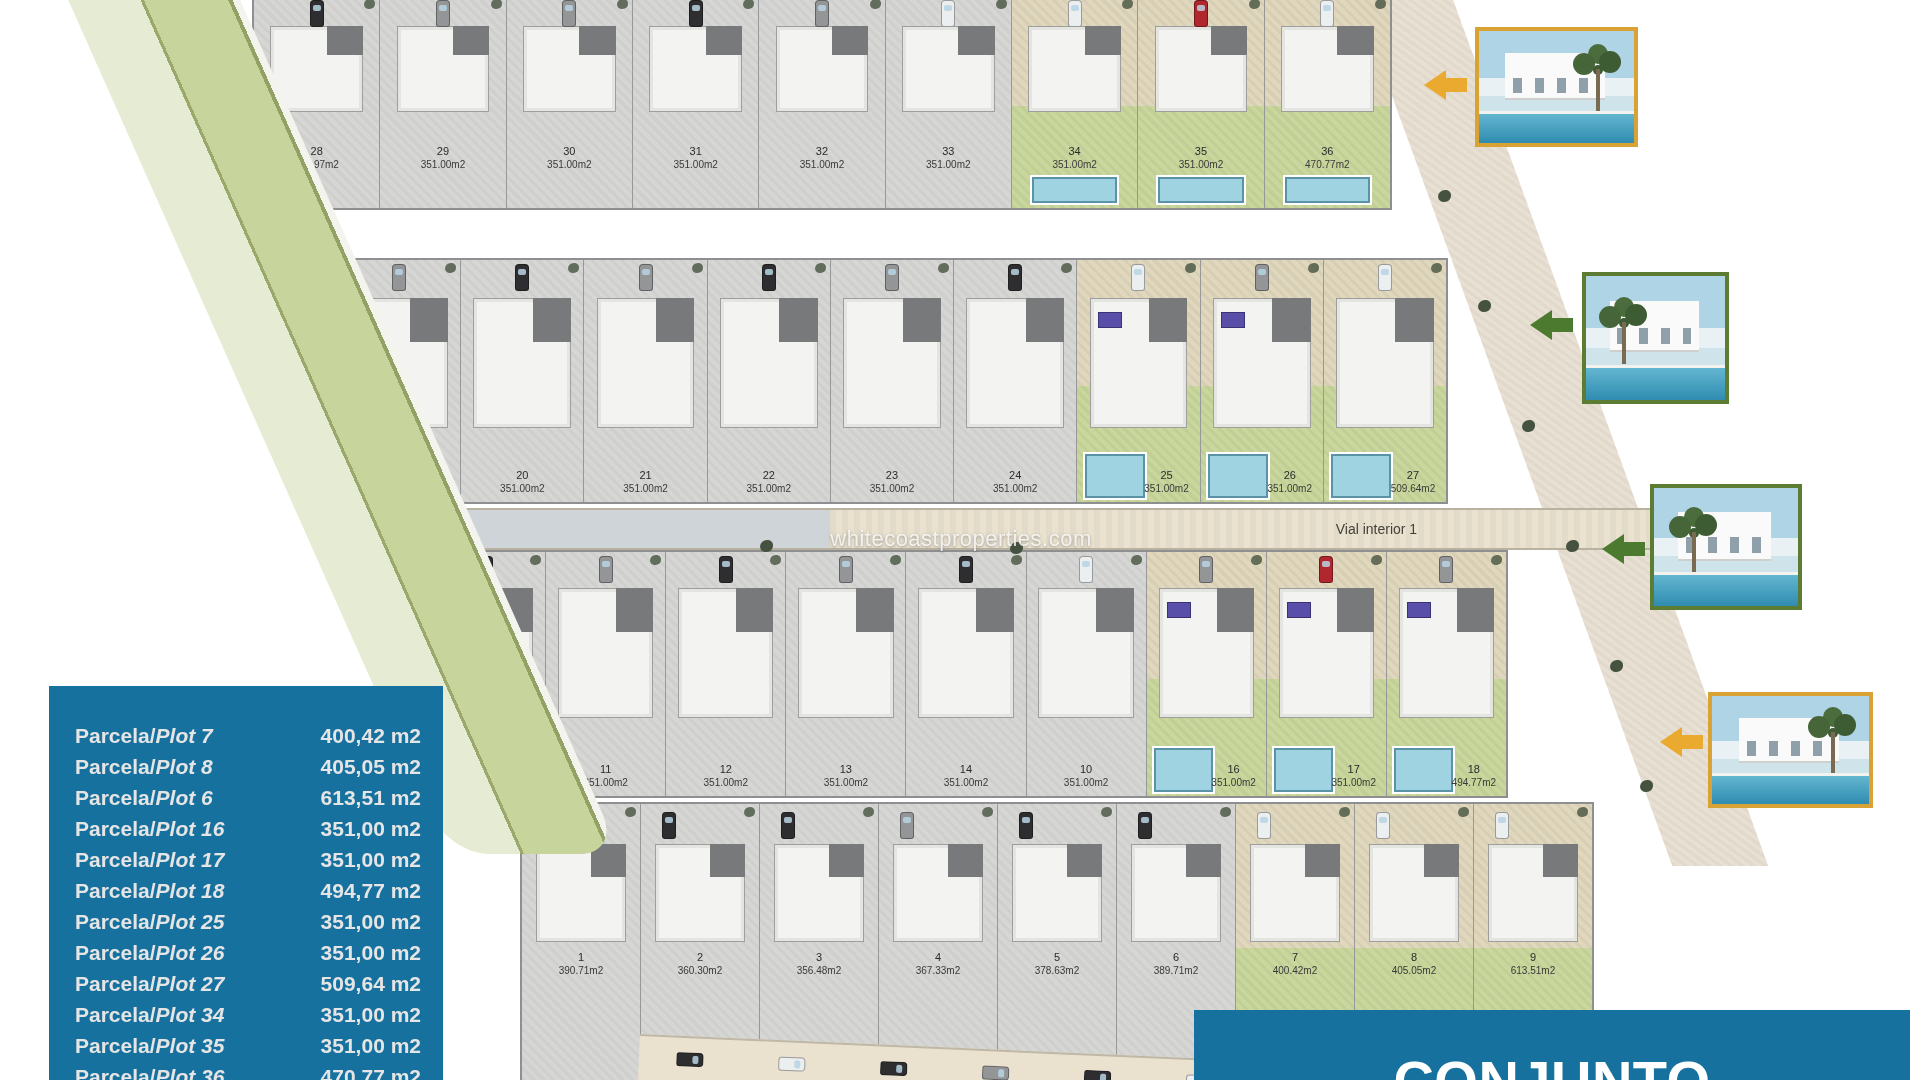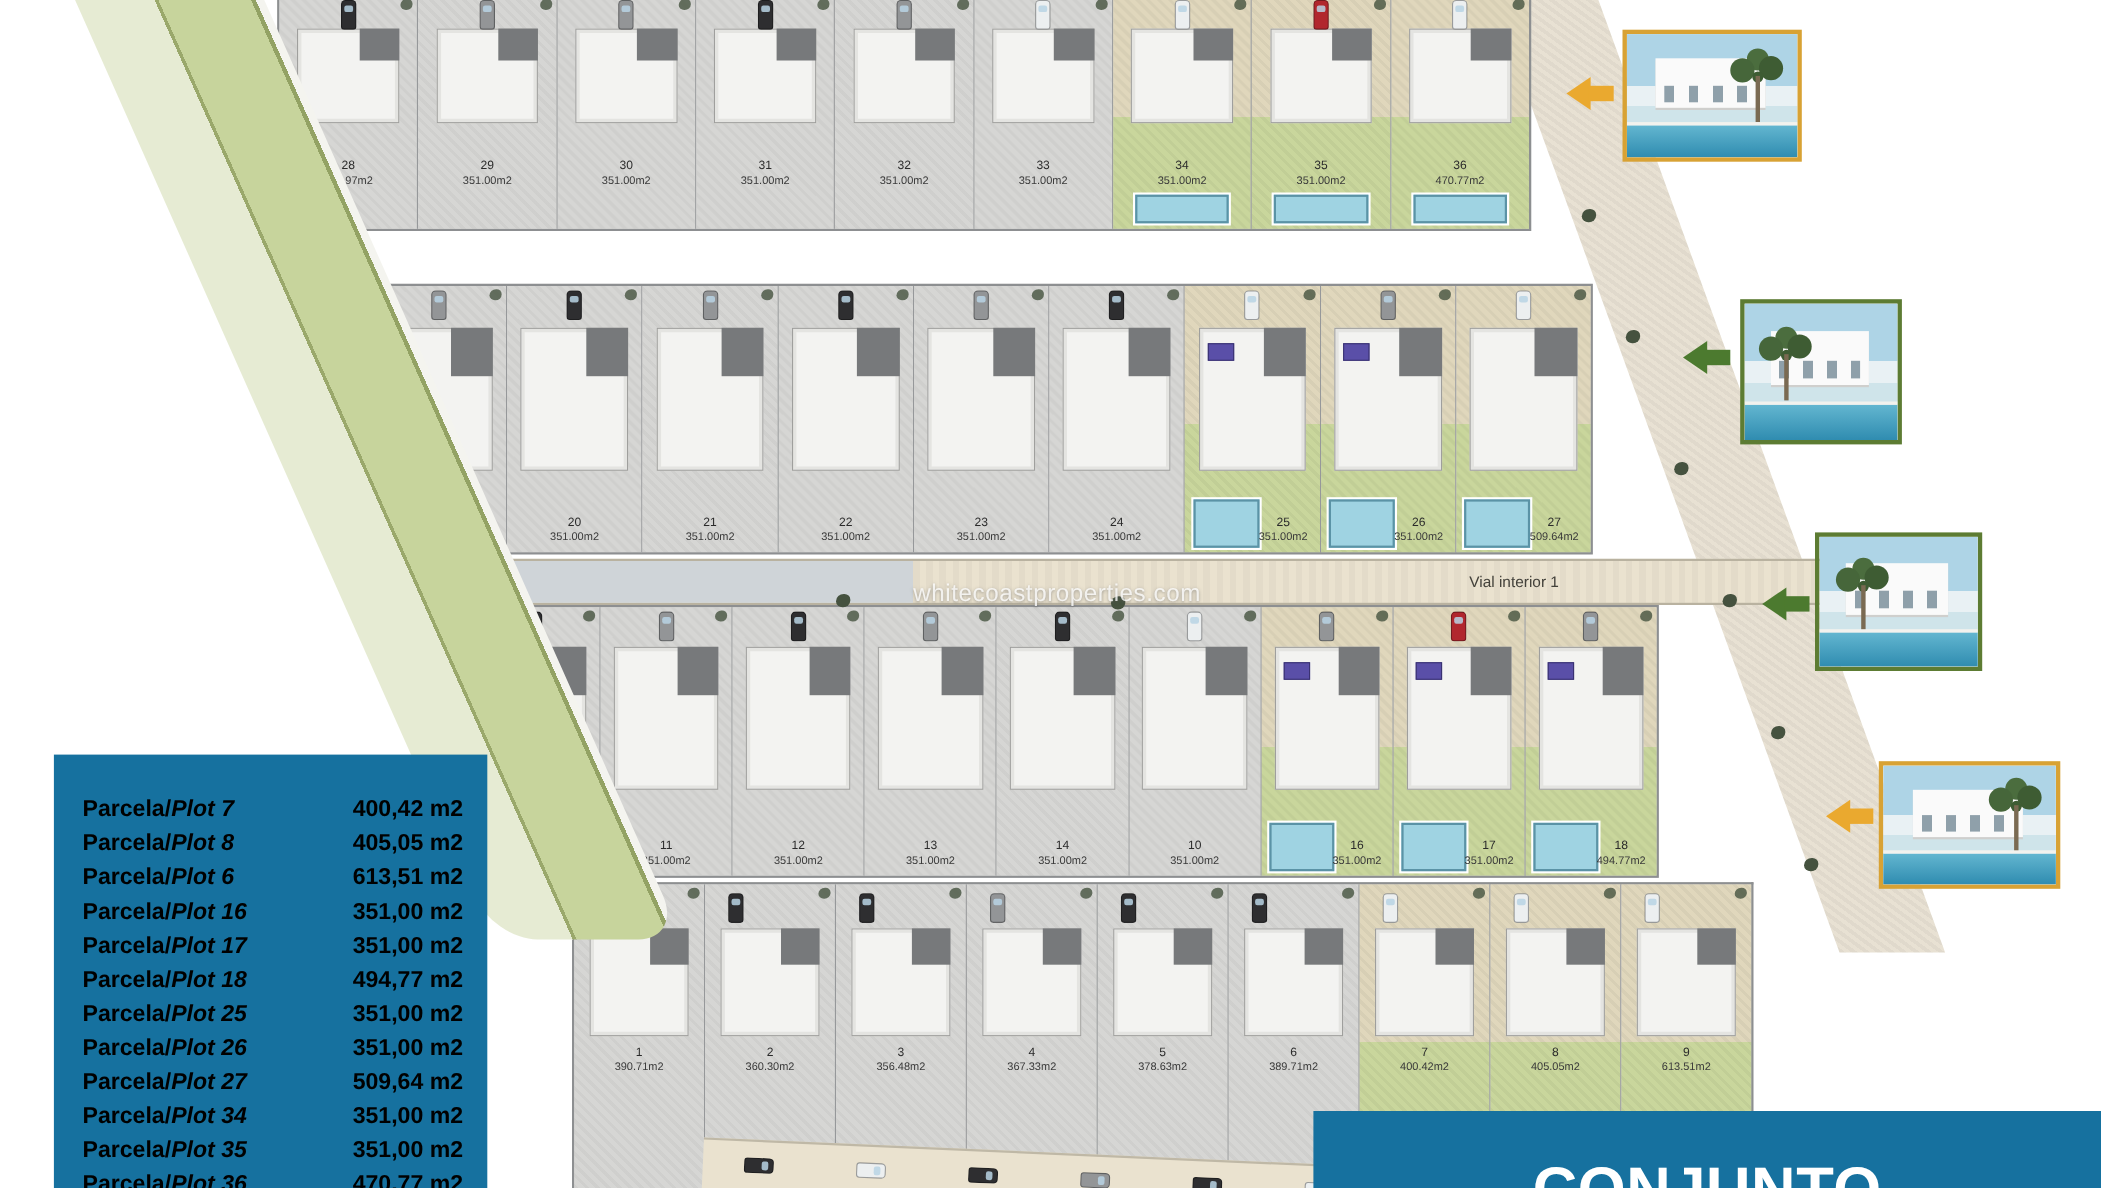--- a/index.html
+++ b/index.html
@@ -85,21 +85,21 @@
   
   .watermark{position:absolute;left:961px;top:539px;transform:translate(-50%,-50%);
     font-size:22px;letter-spacing:.5px;color:rgba(255,255,255,.8);
     text-shadow:0 1px 3px rgba(90,90,90,.55);z-index:6;white-space:nowrap;}
 
   
   .legend{position:absolute;left:49px;top:686px;width:394px;height:420px;
     background:var(--legend-blue,#16719f);z-index:10;box-sizing:border-box;
     padding:34px 0 0 26px;}
   .legend-row{display:flex;justify-content:space-between;width:346px;
-    font-weight:700;font-size:21px;line-height:31px;color:#000000;}
+    font-weight:700;font-size:21px;line-height:31px;color:#e5e5e5;}
   .lab-en{font-style:italic;}
 
   
   .title-box{position:absolute;left:1194px;top:1010px;width:716px;height:160px;
     background:var(--legend-blue,#16719f);z-index:10;text-align:center;overflow:hidden;}
   .title-text{margin-top:38px;font-weight:700;font-size:56px;letter-spacing:.5px;color:#ffffff;}
 
   
   .photo{position:absolute;z-index:5;box-sizing:border-box;overflow:hidden;}
   .photo.gold{border:4px solid var(--photo-frame-gold,#d8a234);}

